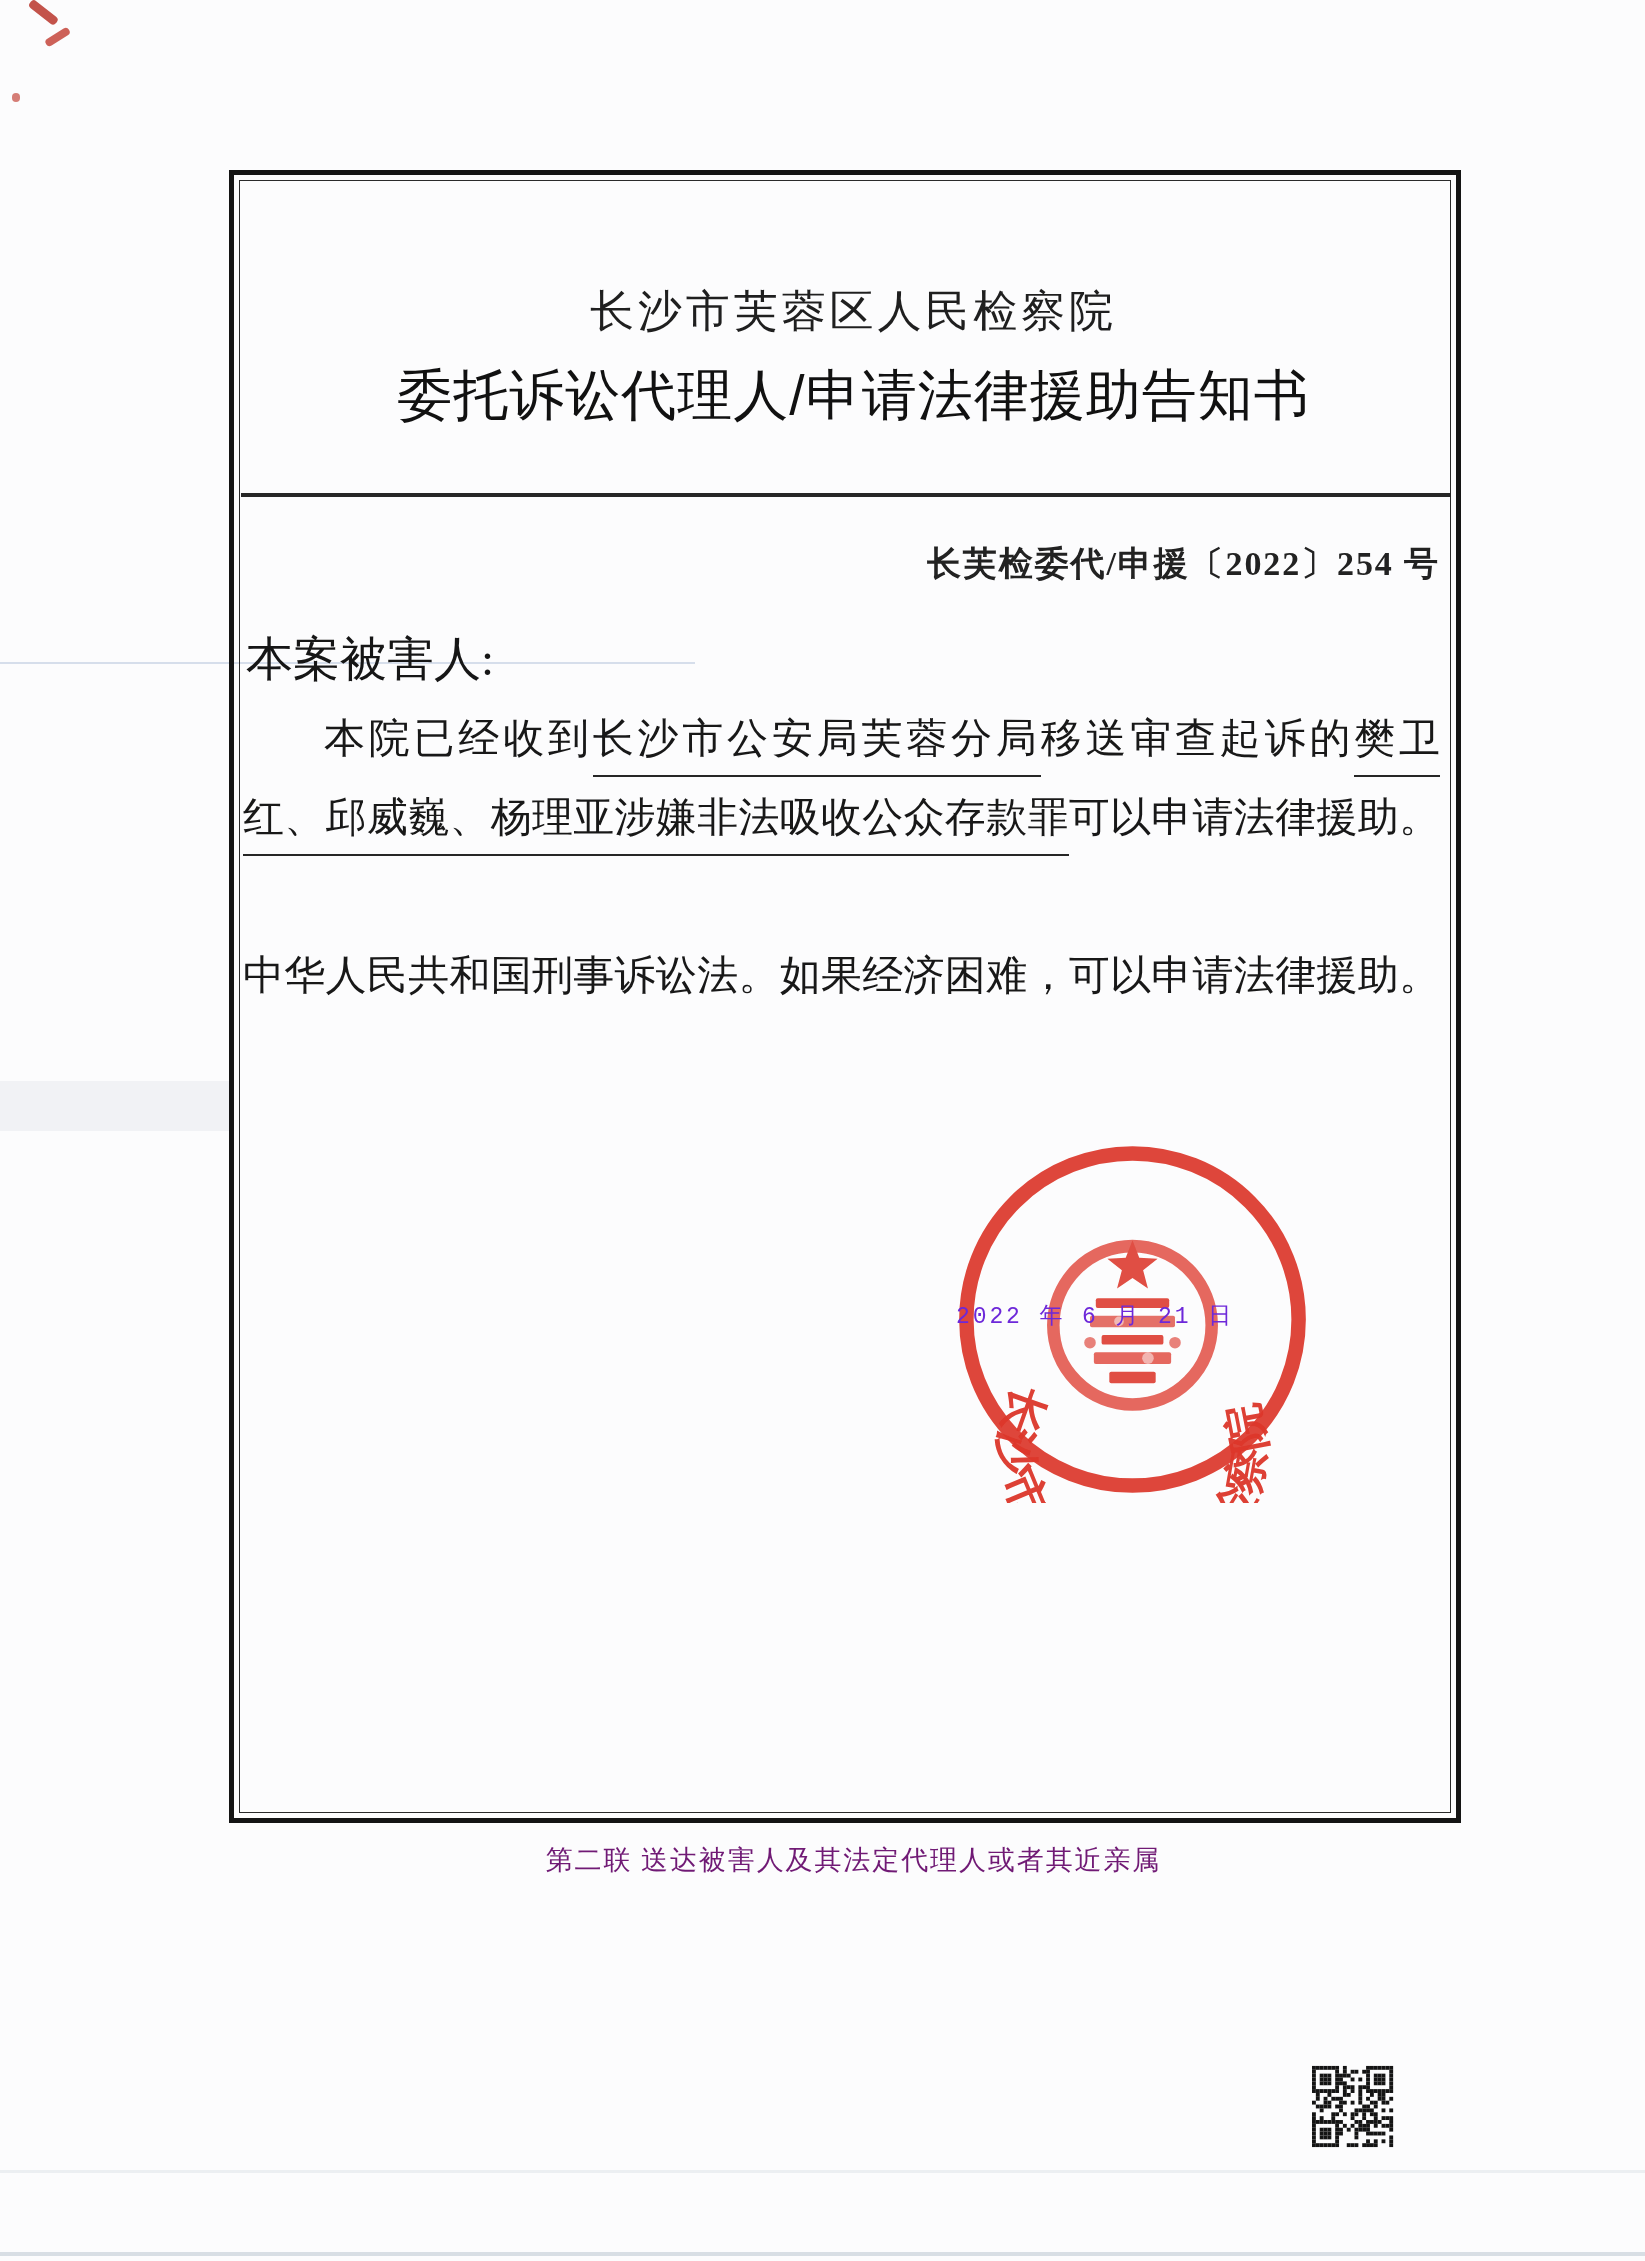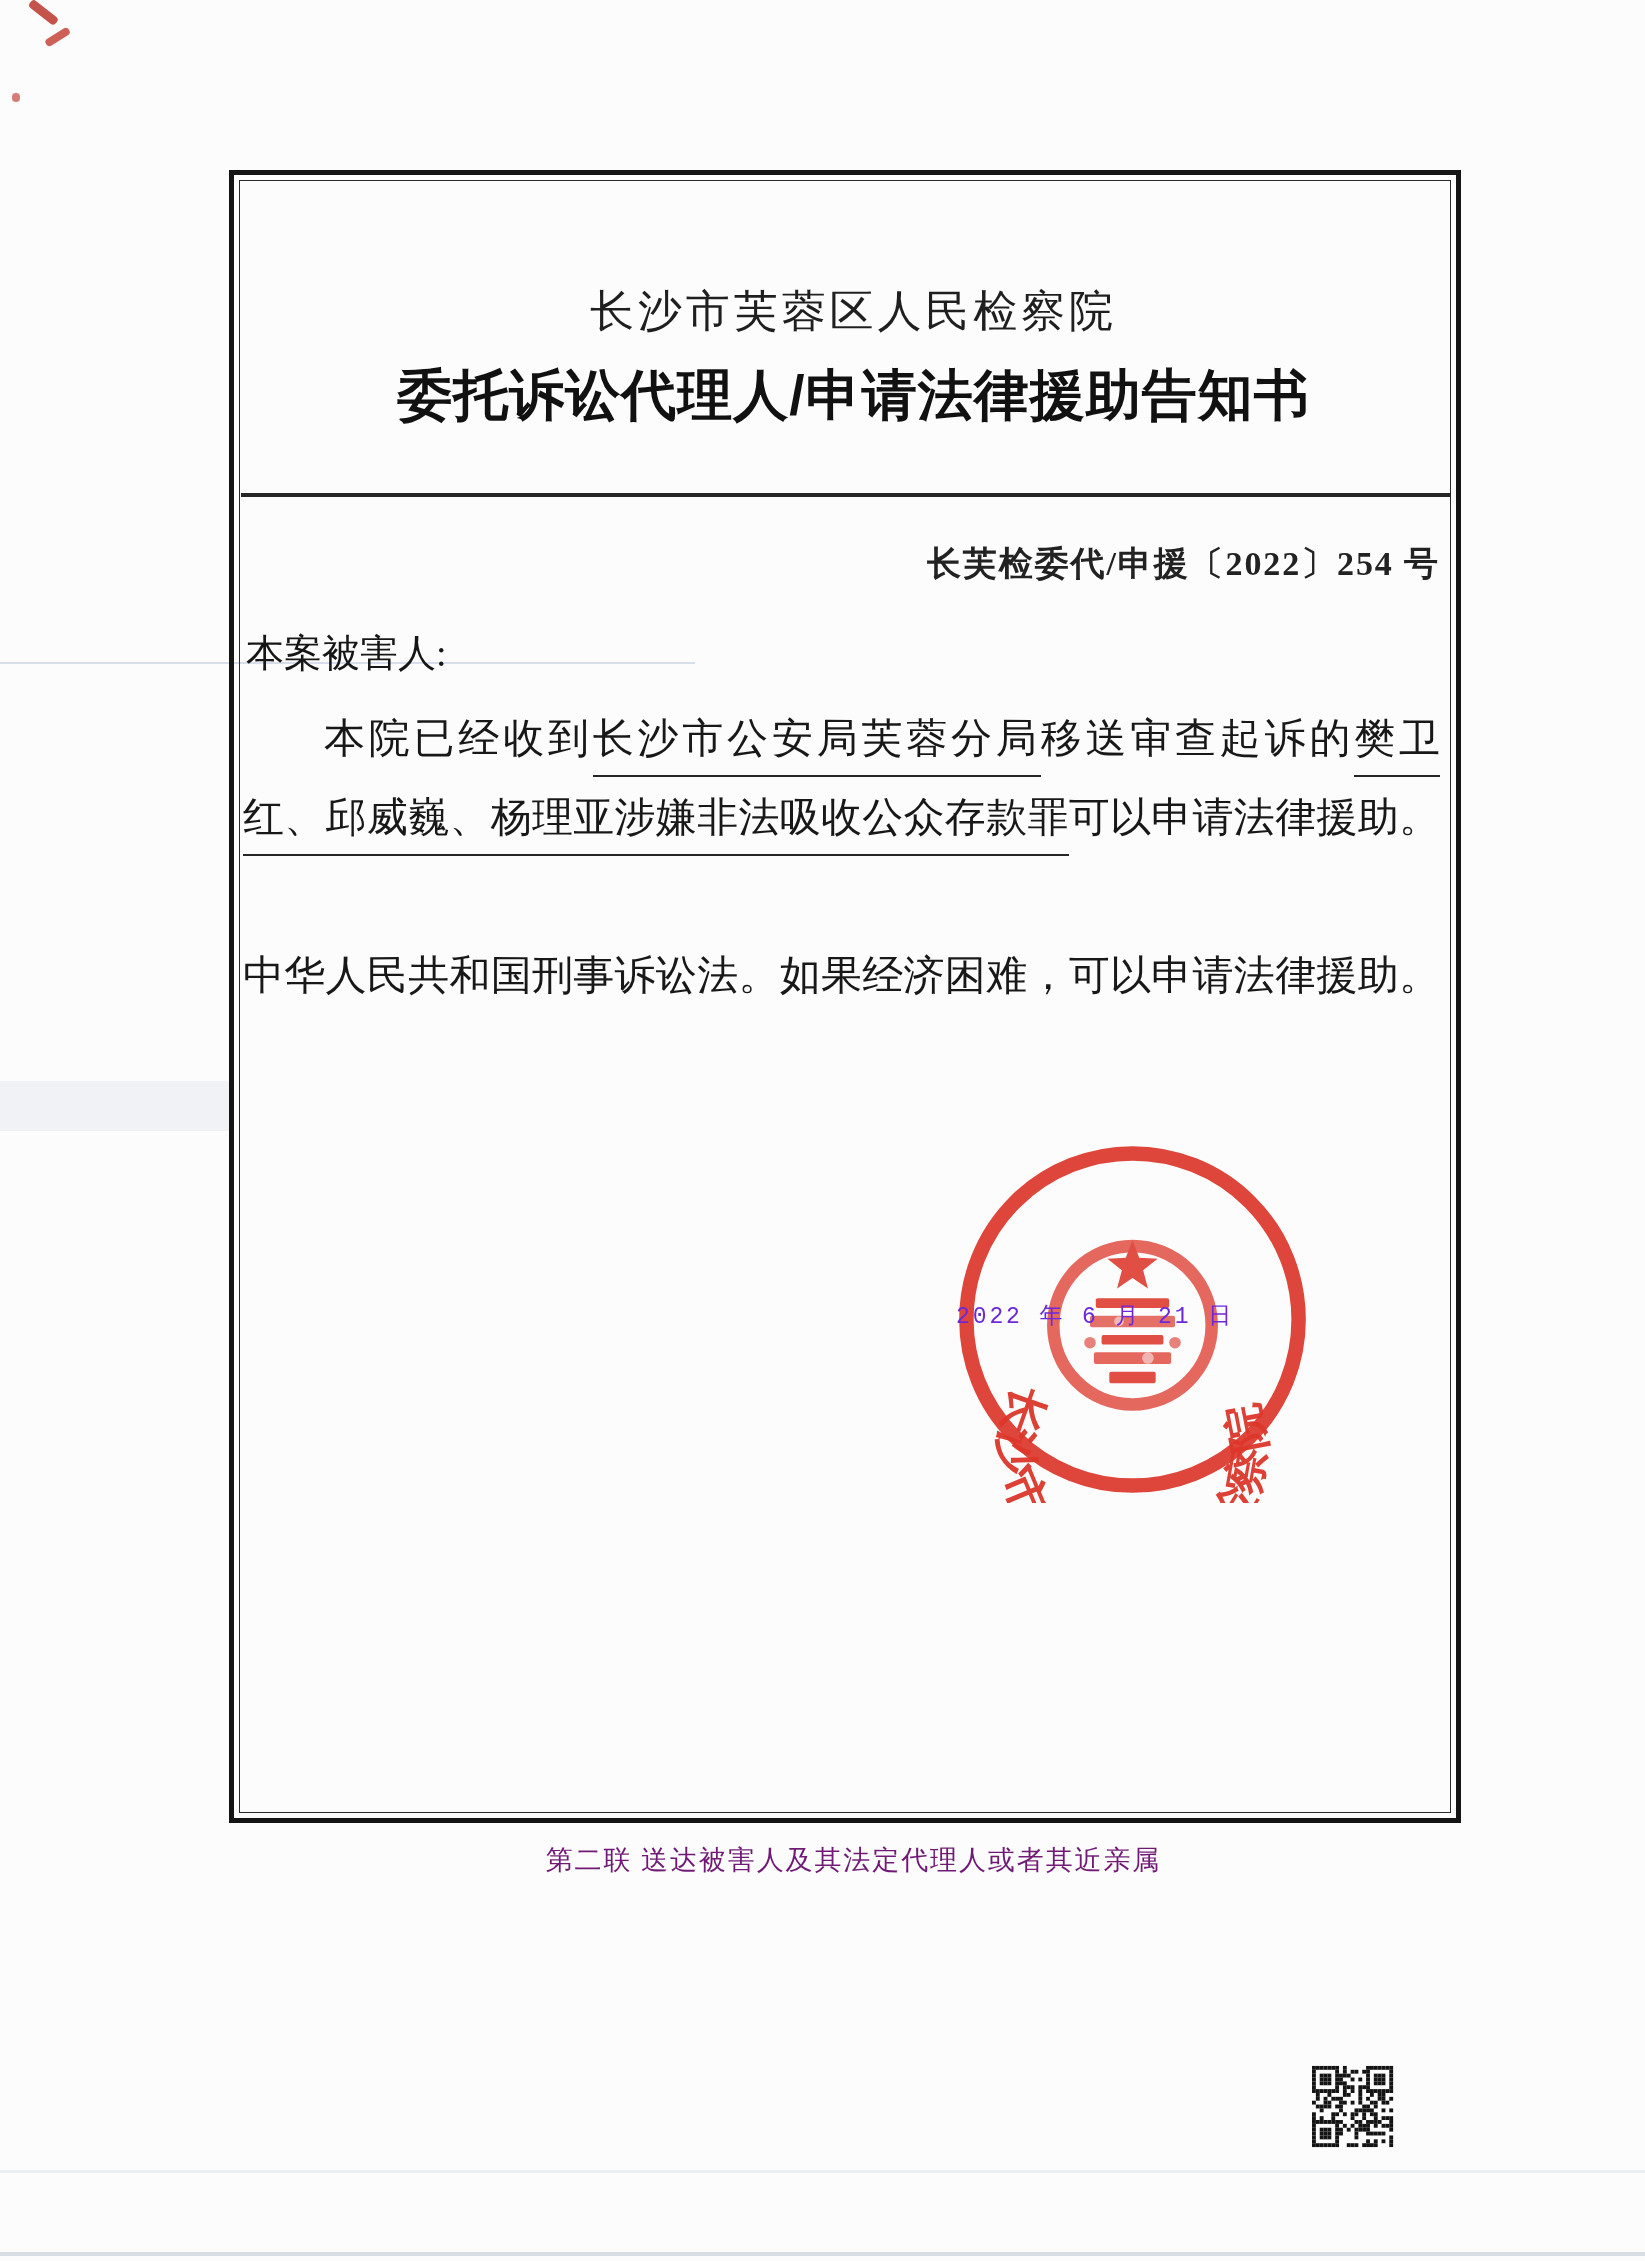--- a/index.html
+++ b/index.html
@@ -30,36 +30,36 @@
     border:1.9px solid #2a2a2a;
   }
 
   .org-name{
     position:absolute;left:255px;top:282px;width:1197px;
     text-align:center;font-size:44px;letter-spacing:3.9px;
     font-family:var(--serif);color:#1f1f1f;white-space:nowrap;
   }
   .doc-title{
     position:absolute;left:255px;top:359px;width:1197px;
-    text-align:center;font-size:55px;font-weight:bold;letter-spacing:1px;
+    text-align:center;font-size:55px;font-weight:normal;letter-spacing:1px;
     font-family:var(--sans);color:#111;white-space:nowrap;
   }
   .title-divider{
     position:absolute;left:241px;top:493px;width:1210px;height:3.9px;
     background:#262626;
   }
   .doc-number{
     position:absolute;right:205px;top:541px;
     font-size:34px;letter-spacing:1.9px;font-family:var(--serif);
     color:#222;white-space:nowrap;font-weight:bold;
   }
 
   .salutation{
     position:absolute;left:246px;top:628px;
-    font-size:38px;color:#161616;white-space:nowrap;
+    font-size:47px;color:#161616;white-space:nowrap;
   }
 
   .para-line{
     position:absolute;left:243px;width:1197px;height:58px;
     font-size:41px;line-height:54px;color:#181818;
     text-align:justify;text-align-last:justify;
   }
   .para-line.indent{padding-left:81px;}
   .u{border-bottom:2.9px solid #262626;padding-bottom:14px;}
 

